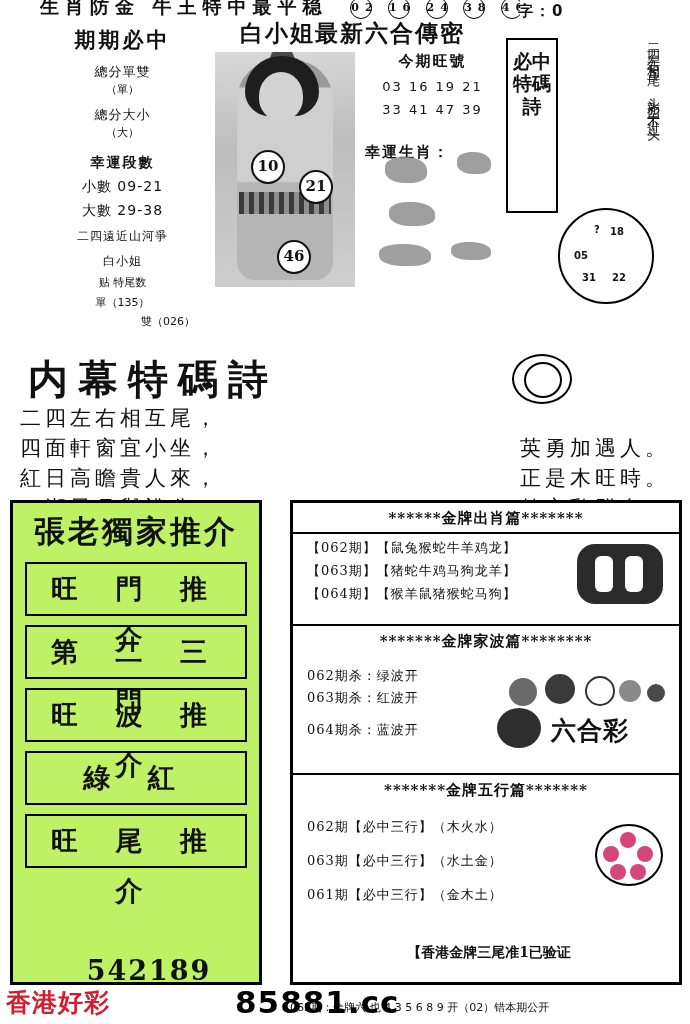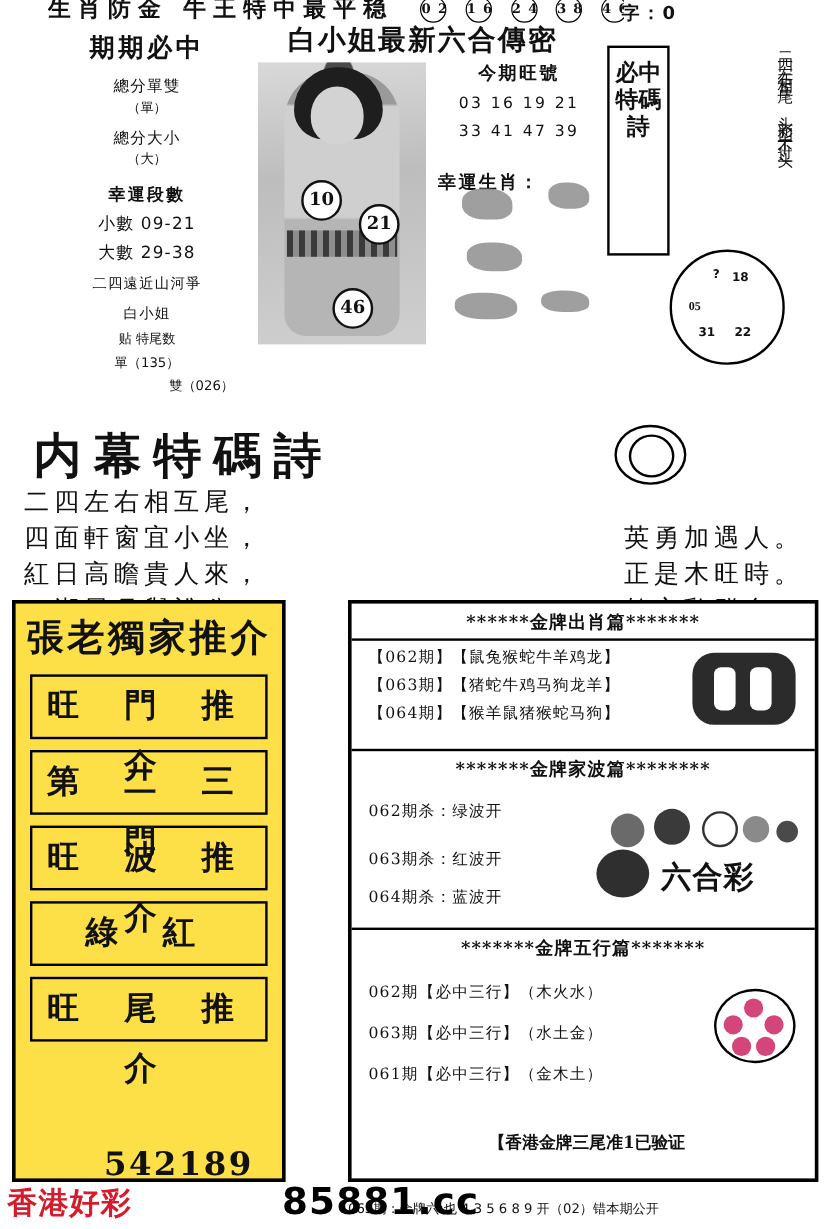--- a/index.html
+++ b/index.html
@@ -85,21 +85,21 @@
   #poem-title{position:absolute;left:28px;top:0;font-size:40px;font-weight:bold;letter-spacing:10px;
     font-family:"DejaVu Serif",serif;}
   #poem-seal{position:absolute;left:512px;top:2px;width:56px;height:46px;border:2px solid #000;
     border-radius:50%;}
   #poem-seal .in{position:absolute;left:10px;top:6px;width:34px;height:32px;border:2px solid #000;border-radius:50%;}
   .poem-row{position:absolute;left:20px;width:650px;font-size:21px;letter-spacing:4px;
     font-family:"DejaVu Serif",serif;display:flex;justify-content:space-between;}
   .poem-row .c{white-space:nowrap;}
 
   
-  #bl{position:absolute;left:10px;top:500px;width:228px;height:485px;border:3px solid #000;box-sizing:border-box;background:#fde047;}
+  #bl{position:absolute;left:10px;top:500px;width:252px;height:485px;border:3px solid #000;box-sizing:border-box;background:#bef264;}
   #bl-title{font-size:31px;font-weight:bold;text-align:center;letter-spacing:3px;margin-top:8px;
     font-family:"DejaVu Serif",serif;}
   .bl-cell{margin:9px 12px 0 12px;border:2px solid #000;height:50px;line-height:50px;text-align:center;
     font-size:27px;font-weight:bold;letter-spacing:14px;font-family:"DejaVu Serif",serif;}
   #bl-phone{position:absolute;left:0;bottom:-4px;width:272px;text-align:center;font-size:27px;
     font-weight:bold;letter-spacing:2px;font-family:"DejaVu Serif",serif;}
 
   
   #br{position:absolute;left:290px;top:500px;width:392px;height:485px;border:3px solid #000;box-sizing:border-box;background:#fff;}
   .br-head{text-align:center;font-size:15px;font-weight:bold;letter-spacing:1px;padding:6px 0 4px;
@@ -184,21 +184,21 @@
 
     <div id="top-right">
       <div id="scrawl-right">
         <span>字：0</span>
       </div>
       <div class="vtitle">必中特碼詩</div>
       <div class="vpoem">二四左右相互尾，头彩四十不过头。</div>
       <div id="wheel">
         <div style="left:34px;top:14px;">?</div>
         <div style="left:50px;top:16px;">18</div>
-        <div style="left:14px;top:40px;font-family:Liberation Serif, serif;">05</div>
+        <div style="left:14px;top:40px;">05</div>
         <div style="left:22px;top:62px;">31</div>
         <div style="left:52px;top:62px;">22</div>
       </div>
     </div>
   </div>
 
   <div id="poem-section">
     <div id="poem-title">内幕特碼詩</div>
     <div id="poem-seal">
         <div class="in"></div>
@@ -241,21 +241,21 @@
       <div class="br-art">
         <div class="blob" style="left:4px;top:4px;width:86px;height:60px;background:#2b2b2b;border-radius:18px;"></div>
         <div class="blob" style="left:22px;top:16px;width:18px;height:36px;background:#fff;border-radius:6px;"></div>
         <div class="blob" style="left:52px;top:16px;width:18px;height:36px;background:#fff;border-radius:6px;"></div>
       </div>
     </div>
 
     <div class="br-head" style="border-top:2px solid #000;">*******金牌家波篇********</div>
     <div class="br-block" style="height:106px;border-top:none;">
       <div class="br-line" style="margin-top:12px;">062期杀：绿波开</div>
-      <div class="br-line" style="margin-top:22px;">063期杀：红波开</div>
+      <div class="br-line" style="margin-top:4px;">063期杀：红波开</div>
       <div class="br-line" style="margin-top:14px;">064期杀：蓝波开</div>
       <div class="br-art" style="top:7px;width:180px;height:92px;right:4px;">
         <div class="blob" style="left:14px;top:4px;width:28px;height:28px;background:#6a6a6a;"></div>
         <div class="blob" style="left:50px;top:0px;width:30px;height:30px;background:#3a3a3a;"></div>
         <div class="blob" style="left:90px;top:2px;width:26px;height:26px;background:#fff;border:2px solid #333;"></div>
         <div class="blob" style="left:124px;top:6px;width:22px;height:22px;background:#8a8a8a;"></div>
         <div class="blob" style="left:152px;top:10px;width:18px;height:18px;background:#4a4a4a;"></div>
         <div class="blob" style="left:2px;top:34px;width:44px;height:40px;background:#2f2f2f;"></div>
         <div style="position:absolute;left:56px;top:40px;font-size:25px;font-weight:bold;font-family:'DejaVu Serif',serif;letter-spacing:1px;">六合彩</div>
       </div>

